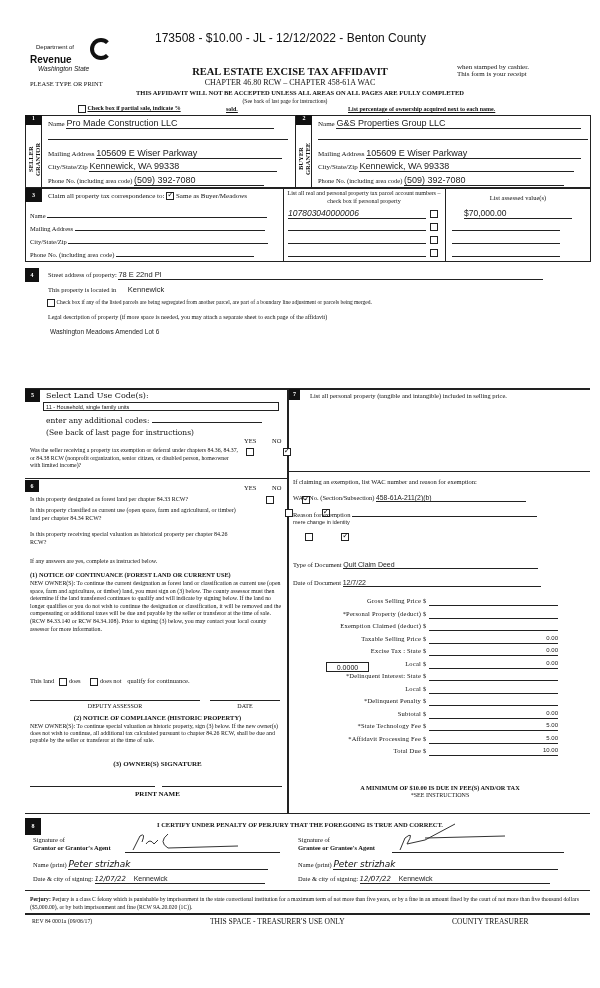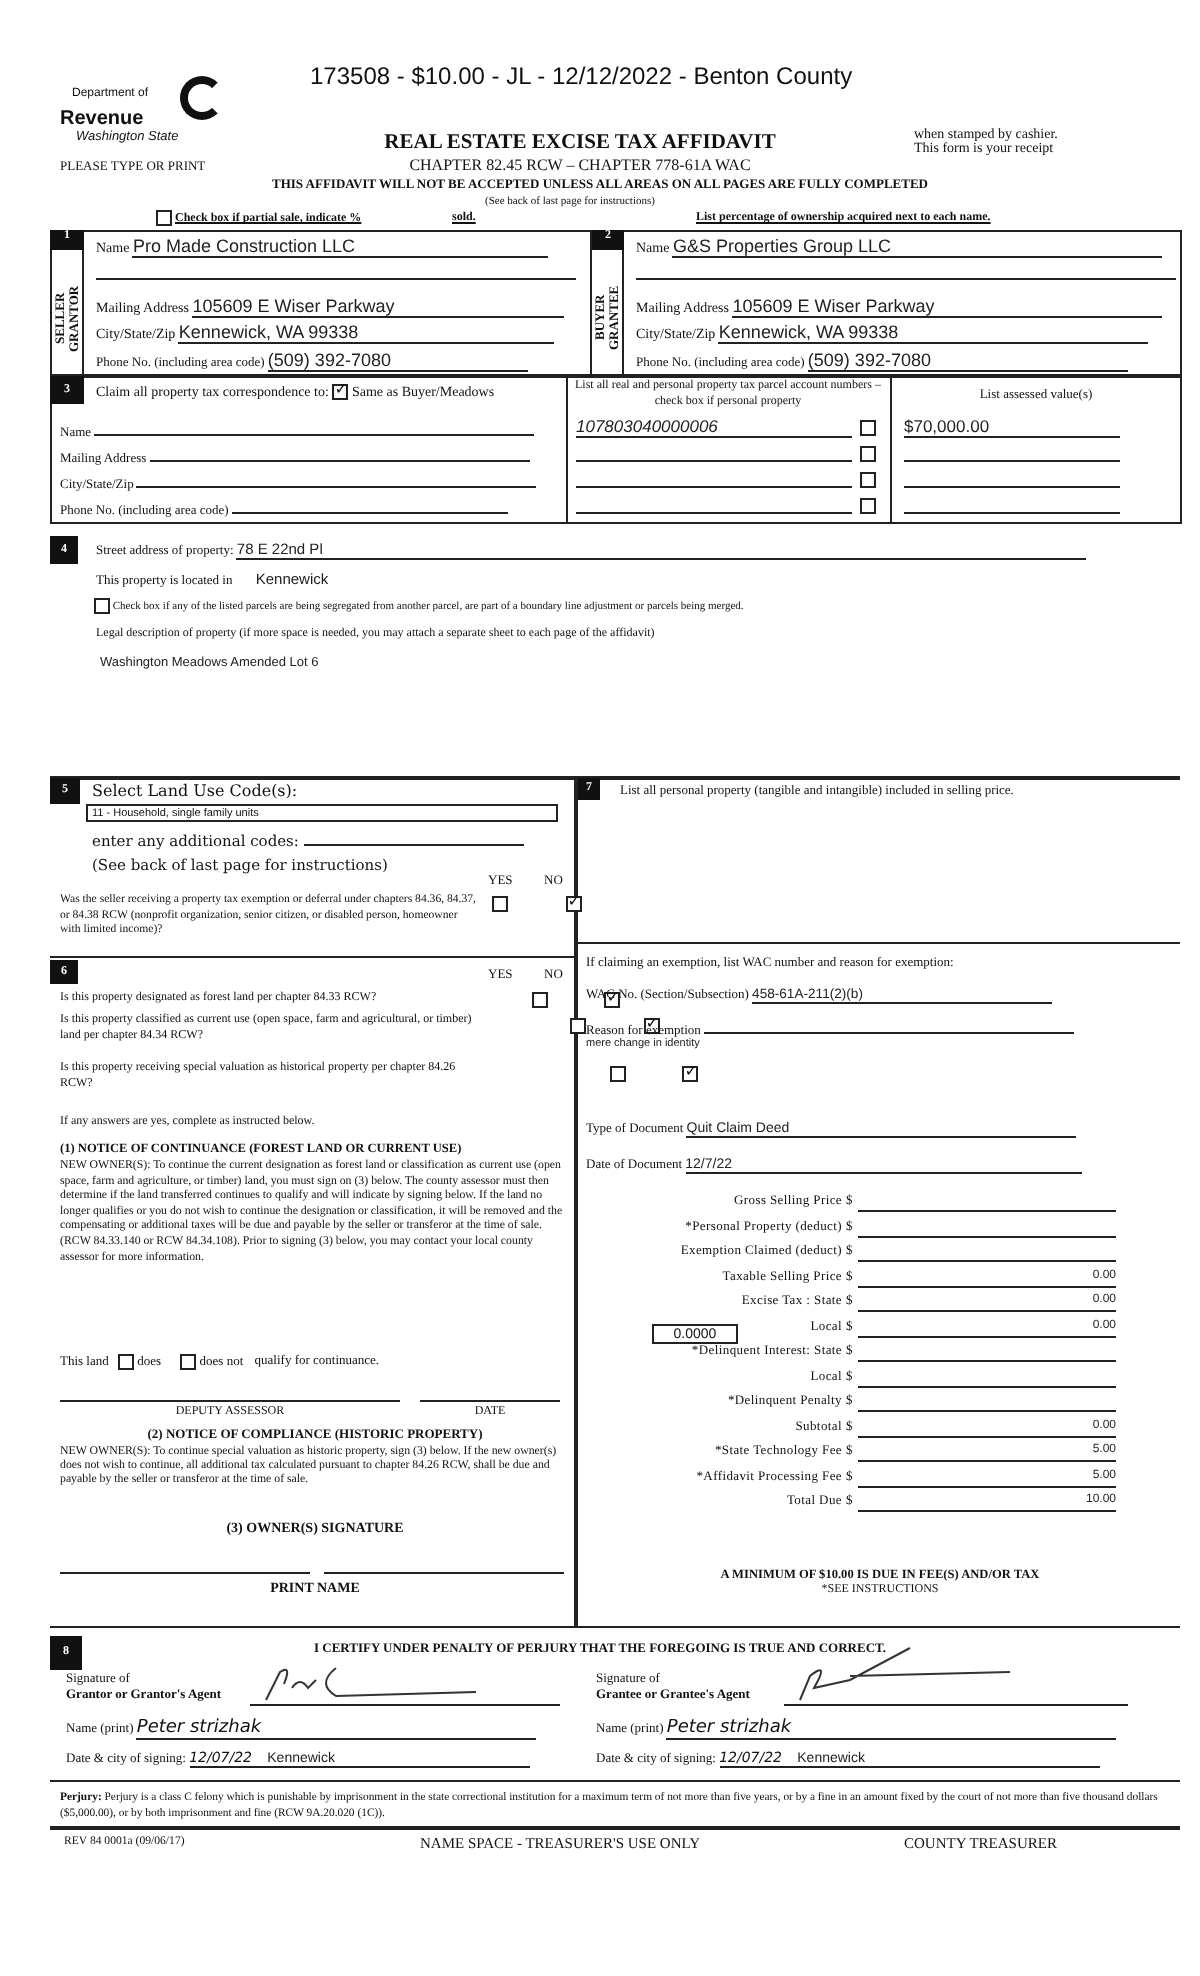--- a/index.html
+++ b/index.html
@@ -28,21 +28,21 @@
 
 <div class="abs" style="left:30px;top:38px;width:95px;height:40px;">
   <div class="abs sans" style="left:6px;top:6px;font-size:6px;">Department of</div>
   <div class="abs sans b" style="left:0px;top:16px;font-size:10px;">Revenue</div>
   <div class="abs sans" style="left:8px;top:27px;font-size:6.5px;font-style:italic;">Washington State</div>
   <div class="abs" style="left:60px;top:0px;width:22px;height:22px;border-radius:50%;border:4px solid #111;border-right-color:transparent;"></div>
 </div>
 
 
 <div class="abs b c" style="left:160px;top:66px;width:260px;font-size:10.5px;">REAL ESTATE EXCISE TAX AFFIDAVIT</div>
-<div class="abs c" style="left:160px;top:78px;width:260px;font-size:8px;">CHAPTER 82.45 RCW – CHAPTER 778-61A WAC</div>
+<div class="abs c" style="left:160px;top:78px;width:260px;font-size:8px;">CHAPTER 46.80 RCW – CHAPTER 458-61A WAC</div>
 <div class="abs" style="left:30px;top:80px;font-size:6.5px;">PLEASE TYPE OR PRINT</div>
 <div class="abs" style="left:457px;top:70px;font-size:7px;">This form is your receipt</div>
 <div class="abs" style="left:457px;top:63px;font-size:7px;">when stamped by cashier.</div>
 <div class="abs b c" style="left:60px;top:89px;width:480px;font-size:6.5px;">THIS AFFIDAVIT WILL NOT BE ACCEPTED UNLESS ALL AREAS ON ALL PAGES ARE FULLY COMPLETED</div>
 <div class="abs c" style="left:200px;top:98px;width:170px;font-size:5.5px;">(See back of last page for instructions)</div>
 <div class="abs b" style="left:78px;top:105px;font-size:6px;">
   <span class="cb"></span>
   <span style="text-decoration:underline;">Check box if partial sale, indicate %</span>
 </div>
 <div class="abs b" style="left:226px;top:106px;font-size:6px;text-decoration:underline;">sold.</div>
@@ -141,21 +141,21 @@
   <div style="height:13px;position:relative;">
     <span class="ul" style="position:absolute;left:0;width:138px;height:10px;"></span>
     <span class="cb" style="position:absolute;left:142px;top:2px;"></span>
   </div>
   <div style="height:13px;position:relative;">
     <span class="ul" style="position:absolute;left:0;width:138px;height:10px;"></span>
     <span class="cb" style="position:absolute;left:142px;top:2px;"></span>
   </div>
 </div>
 <div class="abs" style="left:452px;top:208px;width:108px;">
-  <div style="height:13px;"><span class="filled ul" style="display:inline-block;width:108px;font-size:8.5px;">$70,000.00</span></div>
+  <div style="height:13px;"><span class="filled ul" style="display:inline-block;width:108px;font-size:8.5px;margin-left:12px;">$70,000.00</span></div>
   <div style="height:13px;"><span class="ul" style="display:inline-block;width:108px;height:10px;"></span></div>
   <div style="height:13px;"><span class="ul" style="display:inline-block;width:108px;height:10px;"></span></div>
   <div style="height:13px;"><span class="ul" style="display:inline-block;width:108px;height:10px;"></span></div>
 </div>
 
 
 <div class="abs num" style="left:25px;top:268px;width:14px;height:14px;line-height:14px;">4</div>
 <div class="abs" style="left:48px;top:270px;width:520px;font-size:6.5px;">
   <span>Street address of property:</span>
   <span class="filled ul" style="display:inline-block;width:425px;font-size:7.5px;">78 E 22nd Pl</span>
@@ -370,17 +370,17 @@
   </span>
 </div>
 
 <div class="abs" style="left:25px;top:890px;width:565px;height:1px;background:#222;"></div>
 <div class="abs" style="left:30px;top:895px;width:555px;font-size:5.7px;line-height:8px;">
   <span class="b">Perjury:</span>
   <span>Perjury is a class C felony which is punishable by imprisonment in the state correctional institution for a maximum term of not more than five years, or by a fine in an amount fixed by the court of not more than five thousand dollars ($5,000.00), or by both imprisonment and fine (RCW 9A.20.020 (1C)).</span>
 </div>
 <div class="abs" style="left:25px;top:913px;width:565px;height:1.5px;background:#222;"></div>
 <div class="abs" style="left:32px;top:918px;font-size:5.8px;">REV 84 0001a (09/06/17)</div>
-<div class="abs" style="left:210px;top:917px;font-size:7.5px;">NAME SPACE - TREASURER'S USE ONLY</div>
+<div class="abs" style="left:210px;top:917px;font-size:7.5px;">THIS SPACE - TREASURER'S USE ONLY</div>
 <div class="abs" style="left:452px;top:917px;font-size:7.5px;">COUNTY TREASURER</div>
 
 
 
 
 </body></html>

